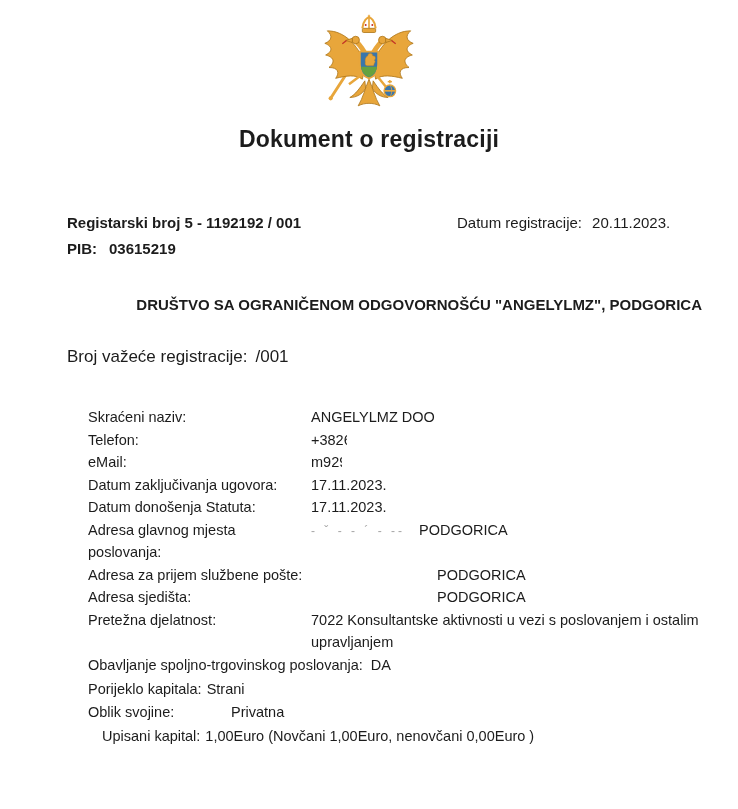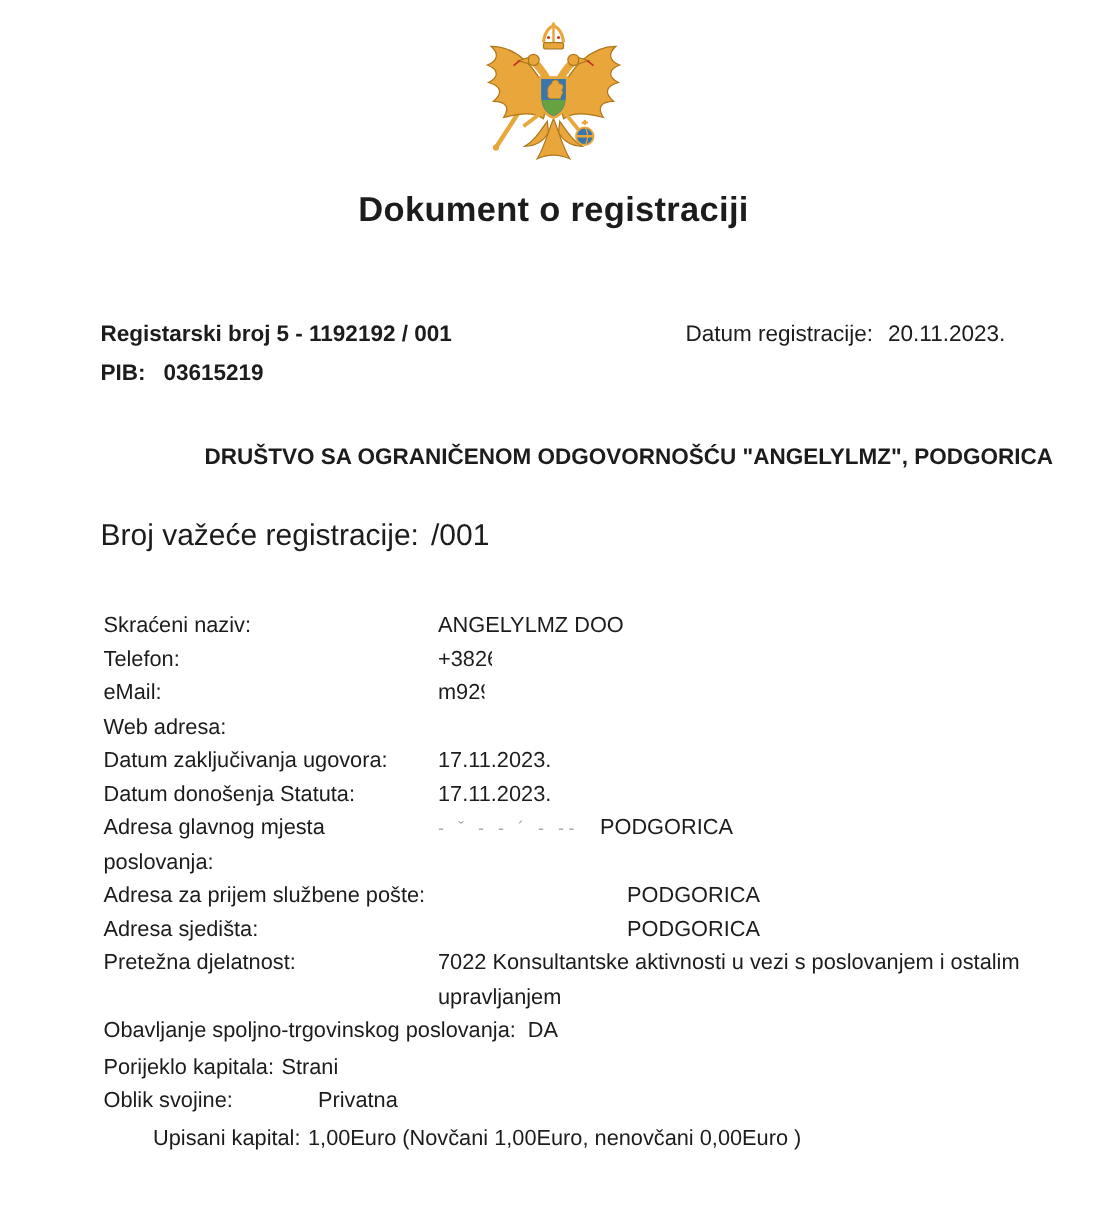--- a/index.html
+++ b/index.html
@@ -8,24 +8,24 @@
 
   .emblem-wrap{padding-top:14px;height:108px;text-align:center;}
   .doc-title{margin:2px 0 0 0;text-align:center;font-size:23px;font-weight:bold;line-height:30px;letter-spacing:.2px;}
 
   .reg-block{position:relative;margin-top:56px;height:52px;font-size:15px;font-weight:bold;}
   .reg-left{position:absolute;left:67px;top:0;line-height:26px;}
   .reg-right{position:absolute;left:457px;top:0;line-height:26px;font-weight:normal;}
 
   .company-heading{margin-top:32px;padding:0 36px;text-align:right;font-size:15px;font-weight:bold;line-height:22px;}
 
-  .valid-reg{margin-top:30px;padding-left:67px;font-size:20px;line-height:22px;}
+  .valid-reg{margin-top:30px;padding-left:67px;font-size:17px;line-height:22px;}
 
   .fields{margin-top:38px;font-size:14.5px;line-height:22.5px;}
-  .row{display:flex;padding-left:69px;padding-right:34px;}
+  .row{display:flex;padding-left:88px;padding-right:34px;}
   .row .lbl{width:223px;flex-shrink:0;}
   .row .val{flex:1;}
   .row.addr .val{padding-left:126px;}
   .row.oblik .lbl{width:143px;}
   .row.block{display:block;}
   .row.porijeklo{margin-top:2px;}
   .row.capital{margin-top:2px;padding-left:102px;}
 
   .gap14{margin-left:4px}.gap12{margin-left:12px}.gap10{margin-left:10px}
   .gap8{margin-left:8px}.gap4{margin-left:5px}
@@ -125,21 +125,20 @@
       <div class="lbl">Telefon:</div>
       <div class="val"><span class="cutoff">+3826</span></div>
     </div>
 
     <div class="row">
       <div class="lbl">eMail:</div>
       <div class="val"><span class="cutoff">m929</span></div>
     </div>
 
     <div class="row">
-      <div class="lbl">Web adresa:</div>
       <div class="val"></div>
     </div>
 
     <div class="row">
       <div class="lbl">Datum zaključivanja ugovora:</div>
       <div class="val">17.11.2023.</div>
     </div>
 
     <div class="row">
       <div class="lbl">Datum donošenja Statuta:</div>

